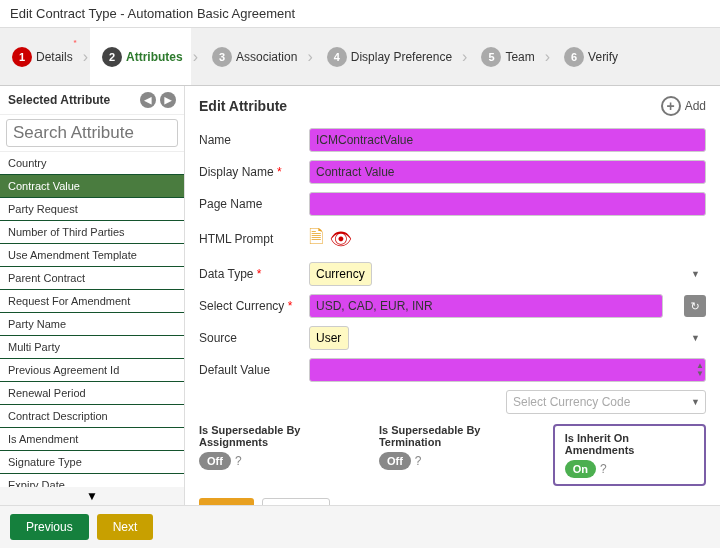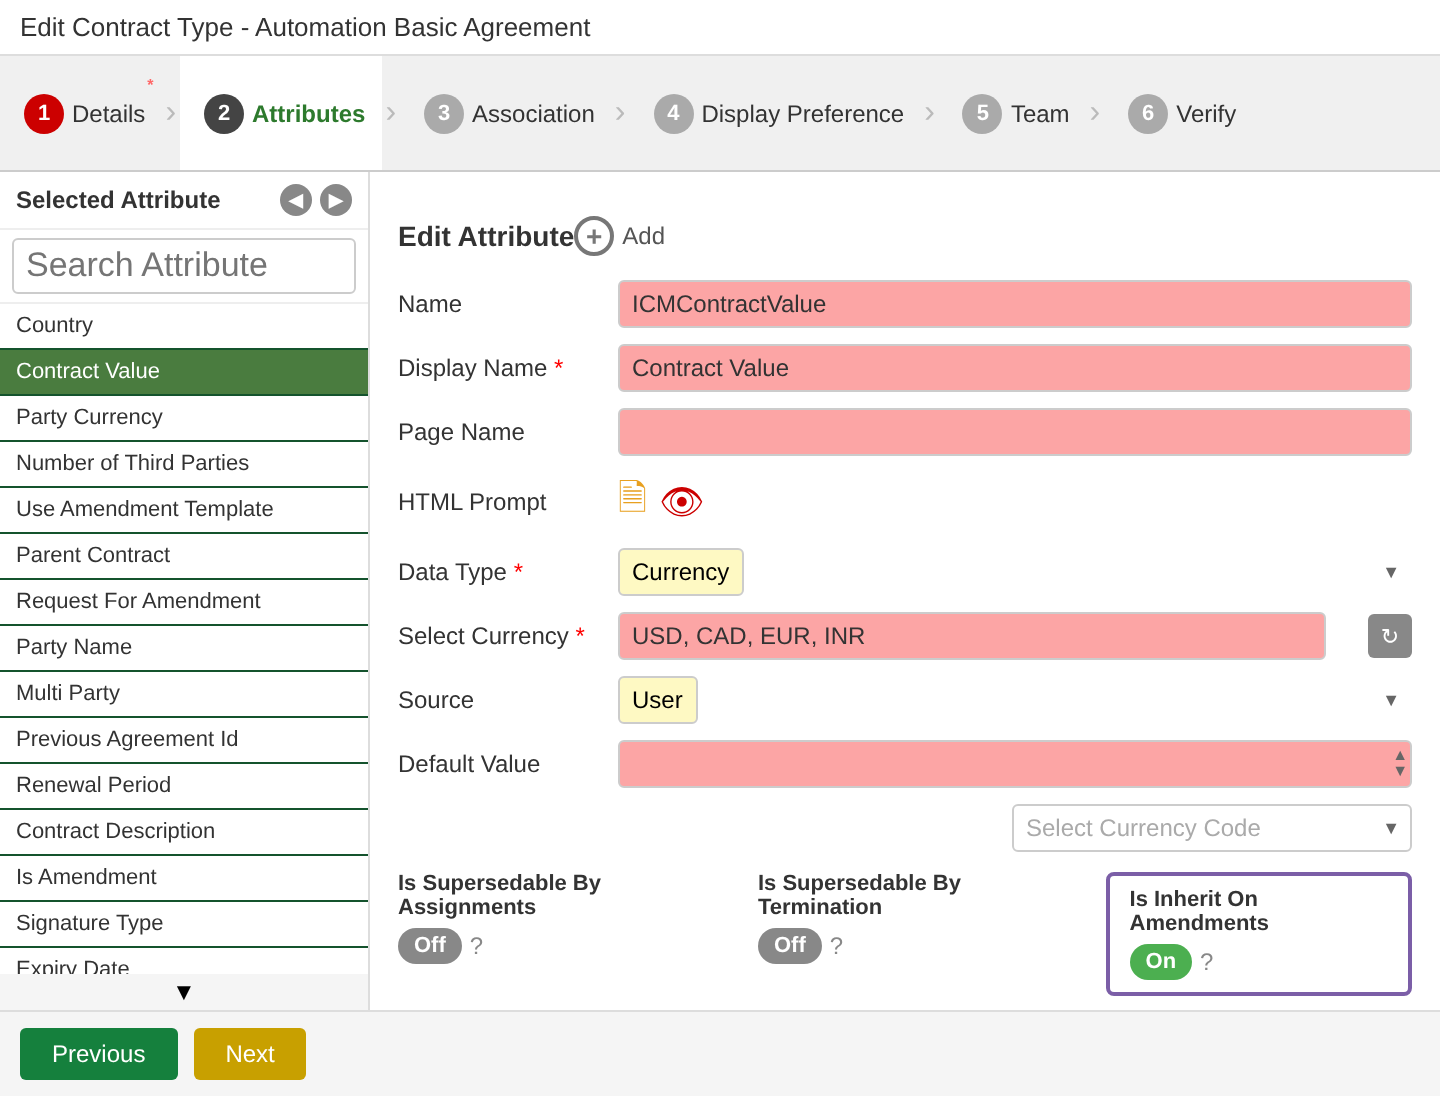--- a/index.html
+++ b/index.html
@@ -18,29 +18,29 @@
     .sidebar-header-icons { display: flex; gap: 4px; }
     .sidebar-icon { width: 16px; height: 16px; background: #888; border-radius: 50%; display: flex; align-items: center; justify-content: center; color: #fff; font-size: 9px; cursor: pointer; }
     .search-box { padding: 4px 6px; border-bottom: 1px solid #eee; }
     .search-box input { width: 100%; border: 1px solid #ccc; border-radius: 3px; padding: 3px 6px; font-size: 17px; }
     .attr-list { flex: 1; overflow-y: auto; }
     .attr-item { padding: 5px 8px; cursor: pointer; color: #333; border-bottom: 1px solid #14532d; font-size: 11px; }
     .attr-item.selected { background: #4a7c3f; color: #fff; }
 
     
     .edit-panel { flex: 1; padding: 10px 14px; overflow-y: auto; background: #fff; }
-    .edit-panel-header { display: flex; justify-content: flex-start; align-items: center; margin-bottom: 12px; margin-top: 12px; }
+    .edit-panel-header { display: flex; justify-content: space-between; align-items: center; margin-bottom: 12px; }
     .edit-panel-title { font-size: 14px; font-weight: bold; color: #333; }
     .add-btn { display: flex; align-items: center; gap: 4px; color: #555; cursor: pointer; font-size: 13px; }
     .add-btn-circle { width: 20px; height: 20px; border: 2px solid #777; border-radius: 50%; display: flex; align-items: center; justify-content: center; color: #777; font-size: 14px; font-weight: bold; }
 
     .form-row { display: flex; align-items: center; margin-bottom: 8px; }
     .form-label { width: 110px; color: #333; font-size: 12px; flex-shrink: 0; }
     .form-label .required { color: red; }
-    .form-control { flex: 1; border: 1px solid #ccc; border-radius: 3px; padding: 4px 6px; font-size: 12px; color: #333; background: #fca5a5; }
+    .form-control { flex: 1; border: 1px solid #ccc; border-radius: 3px; padding: 4px 6px; font-size: 12px; color: #333; background: #d946ef; }
     .form-control:read-only { background: #f9f9f9; }
     .form-control-with-btn { display: flex; align-items: center; gap: 21px; flex: 1; }
     .form-select { flex: 1; border: 1px solid #ccc; border-radius: 3px; padding: 4px 6px; font-size: 12px; background: #fef9c3; appearance: none; }
     .select-wrapper { position: relative; flex: 1; }
     .select-wrapper::after { content: '▼'; position: absolute; right: 6px; top: 50%; transform: translateY(-50%); font-size: 9px; color: #666; pointer-events: none; }
     .refresh-btn { width: 22px; height: 22px; background: #888; border-radius: 3px; display: flex; align-items: center; justify-content: center; color: #fff; font-size: 11px; cursor: pointer; }
 
     
     .html-prompt-icons { display: flex; gap: 6px; align-items: center; }
     .icon-doc { color: #e8a020; font-size: 18px; cursor: pointer; }
@@ -148,21 +148,21 @@
           <div class="sidebar-icon">◀</div>
           <div class="sidebar-icon">▶</div>
         </div>
       </div>
       <div class="search-box">
         <input type="text" placeholder="Search Attribute" style="">
       </div>
       <div class="attr-list" id="attr-list">
           <div class="attr-item">Country</div>
           <div class="attr-item selected">Contract Value</div>
-          <div class="attr-item">Party Currency</div>
+          <div class="attr-item">Party Request</div>
           <div class="attr-item">Number of Third Parties</div>
           <div class="attr-item">Use Amendment Template</div>
           <div class="attr-item">Parent Contract</div>
           <div class="attr-item">Request For Amendment</div>
           <div class="attr-item">Party Name</div>
           <div class="attr-item">Multi Party</div>
           <div class="attr-item">Previous Agreement Id</div>
           <div class="attr-item">Renewal Period</div>
           <div class="attr-item">Contract Description</div>
           <div class="attr-item">Is Amendment</div>

